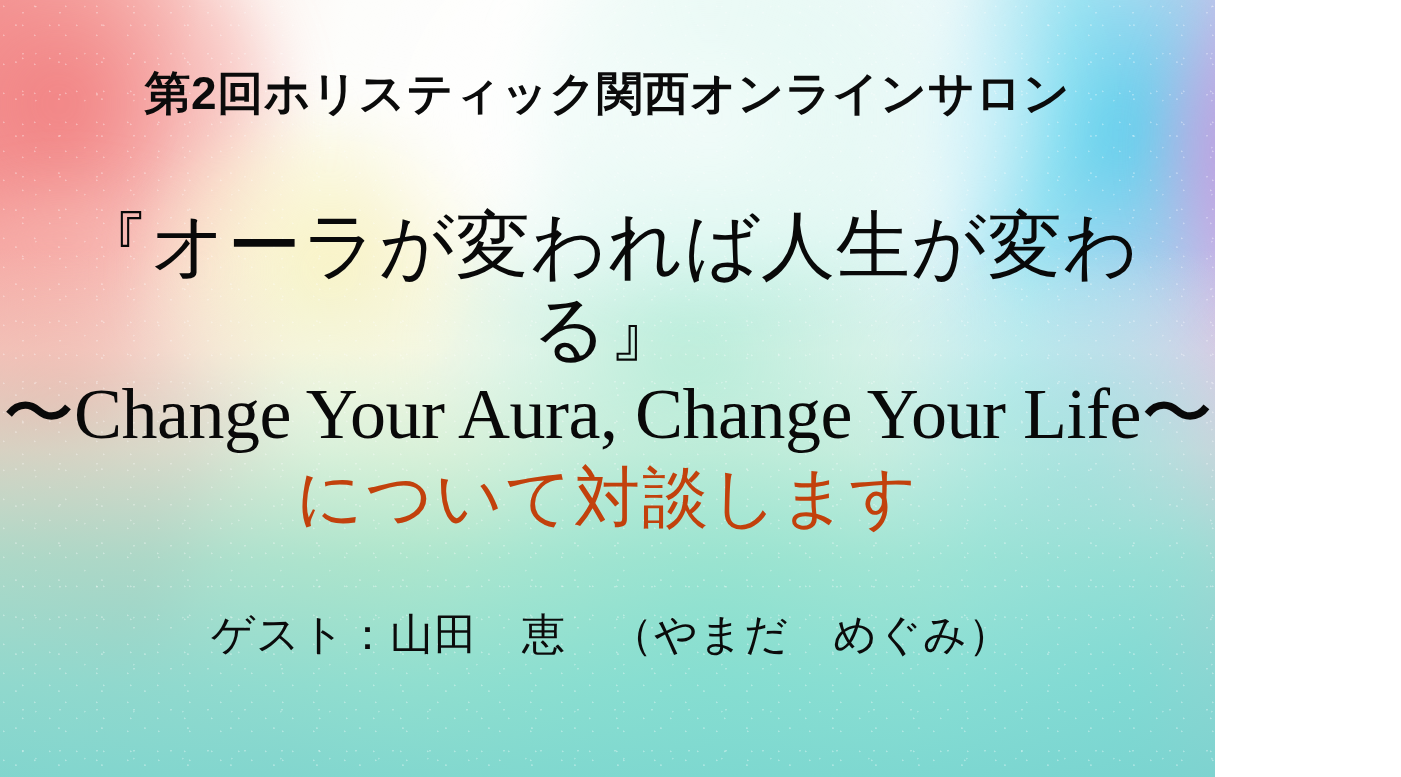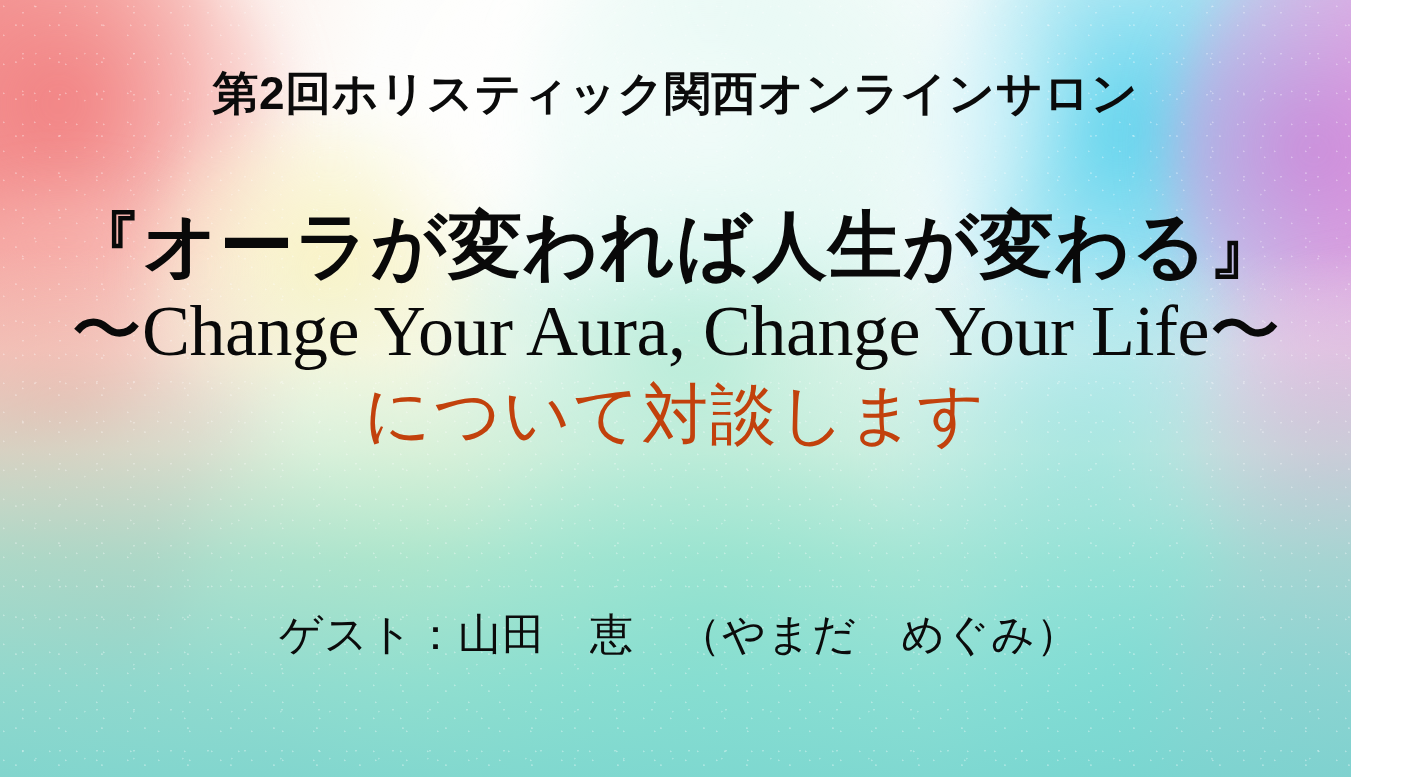--- a/index.html
+++ b/index.html
@@ -3,21 +3,21 @@
 <meta charset="utf-8">
 <title>Holistic Kansai Online Salon</title>
 <style>
   html, body {
     margin: 0;
     padding: 0;
     background: #ffffff;
   }
   #slide {
     position: relative;
-    width: 1351px;
+    width: 1215px;
     height: 777px;
     overflow: hidden;
     background: #fdfdfb;
     font-family: "Liberation Sans", "DejaVu Sans", sans-serif;
   }
 
   
   .bg-layer {
     position: absolute;
     inset: 0;
@@ -112,21 +112,21 @@
     color: #0b0b0b;
   }
 
   .title-block {
     position: absolute;
     left: 0; right: 0;
     top: 205px;
   }
   .title-jp-1 {
     font-family: "Liberation Serif", "DejaVu Serif", serif;
-    font-weight: 700;
+    font-weight: 400;
     font-size: 74px;
     line-height: 1.12;
     letter-spacing: 1px;
     color: #090909;
   }
   .title-en {
     font-family: "Liberation Serif", "DejaVu Serif", serif;
     font-weight: 400;
     font-size: 72px;
     line-height: 1.22;

